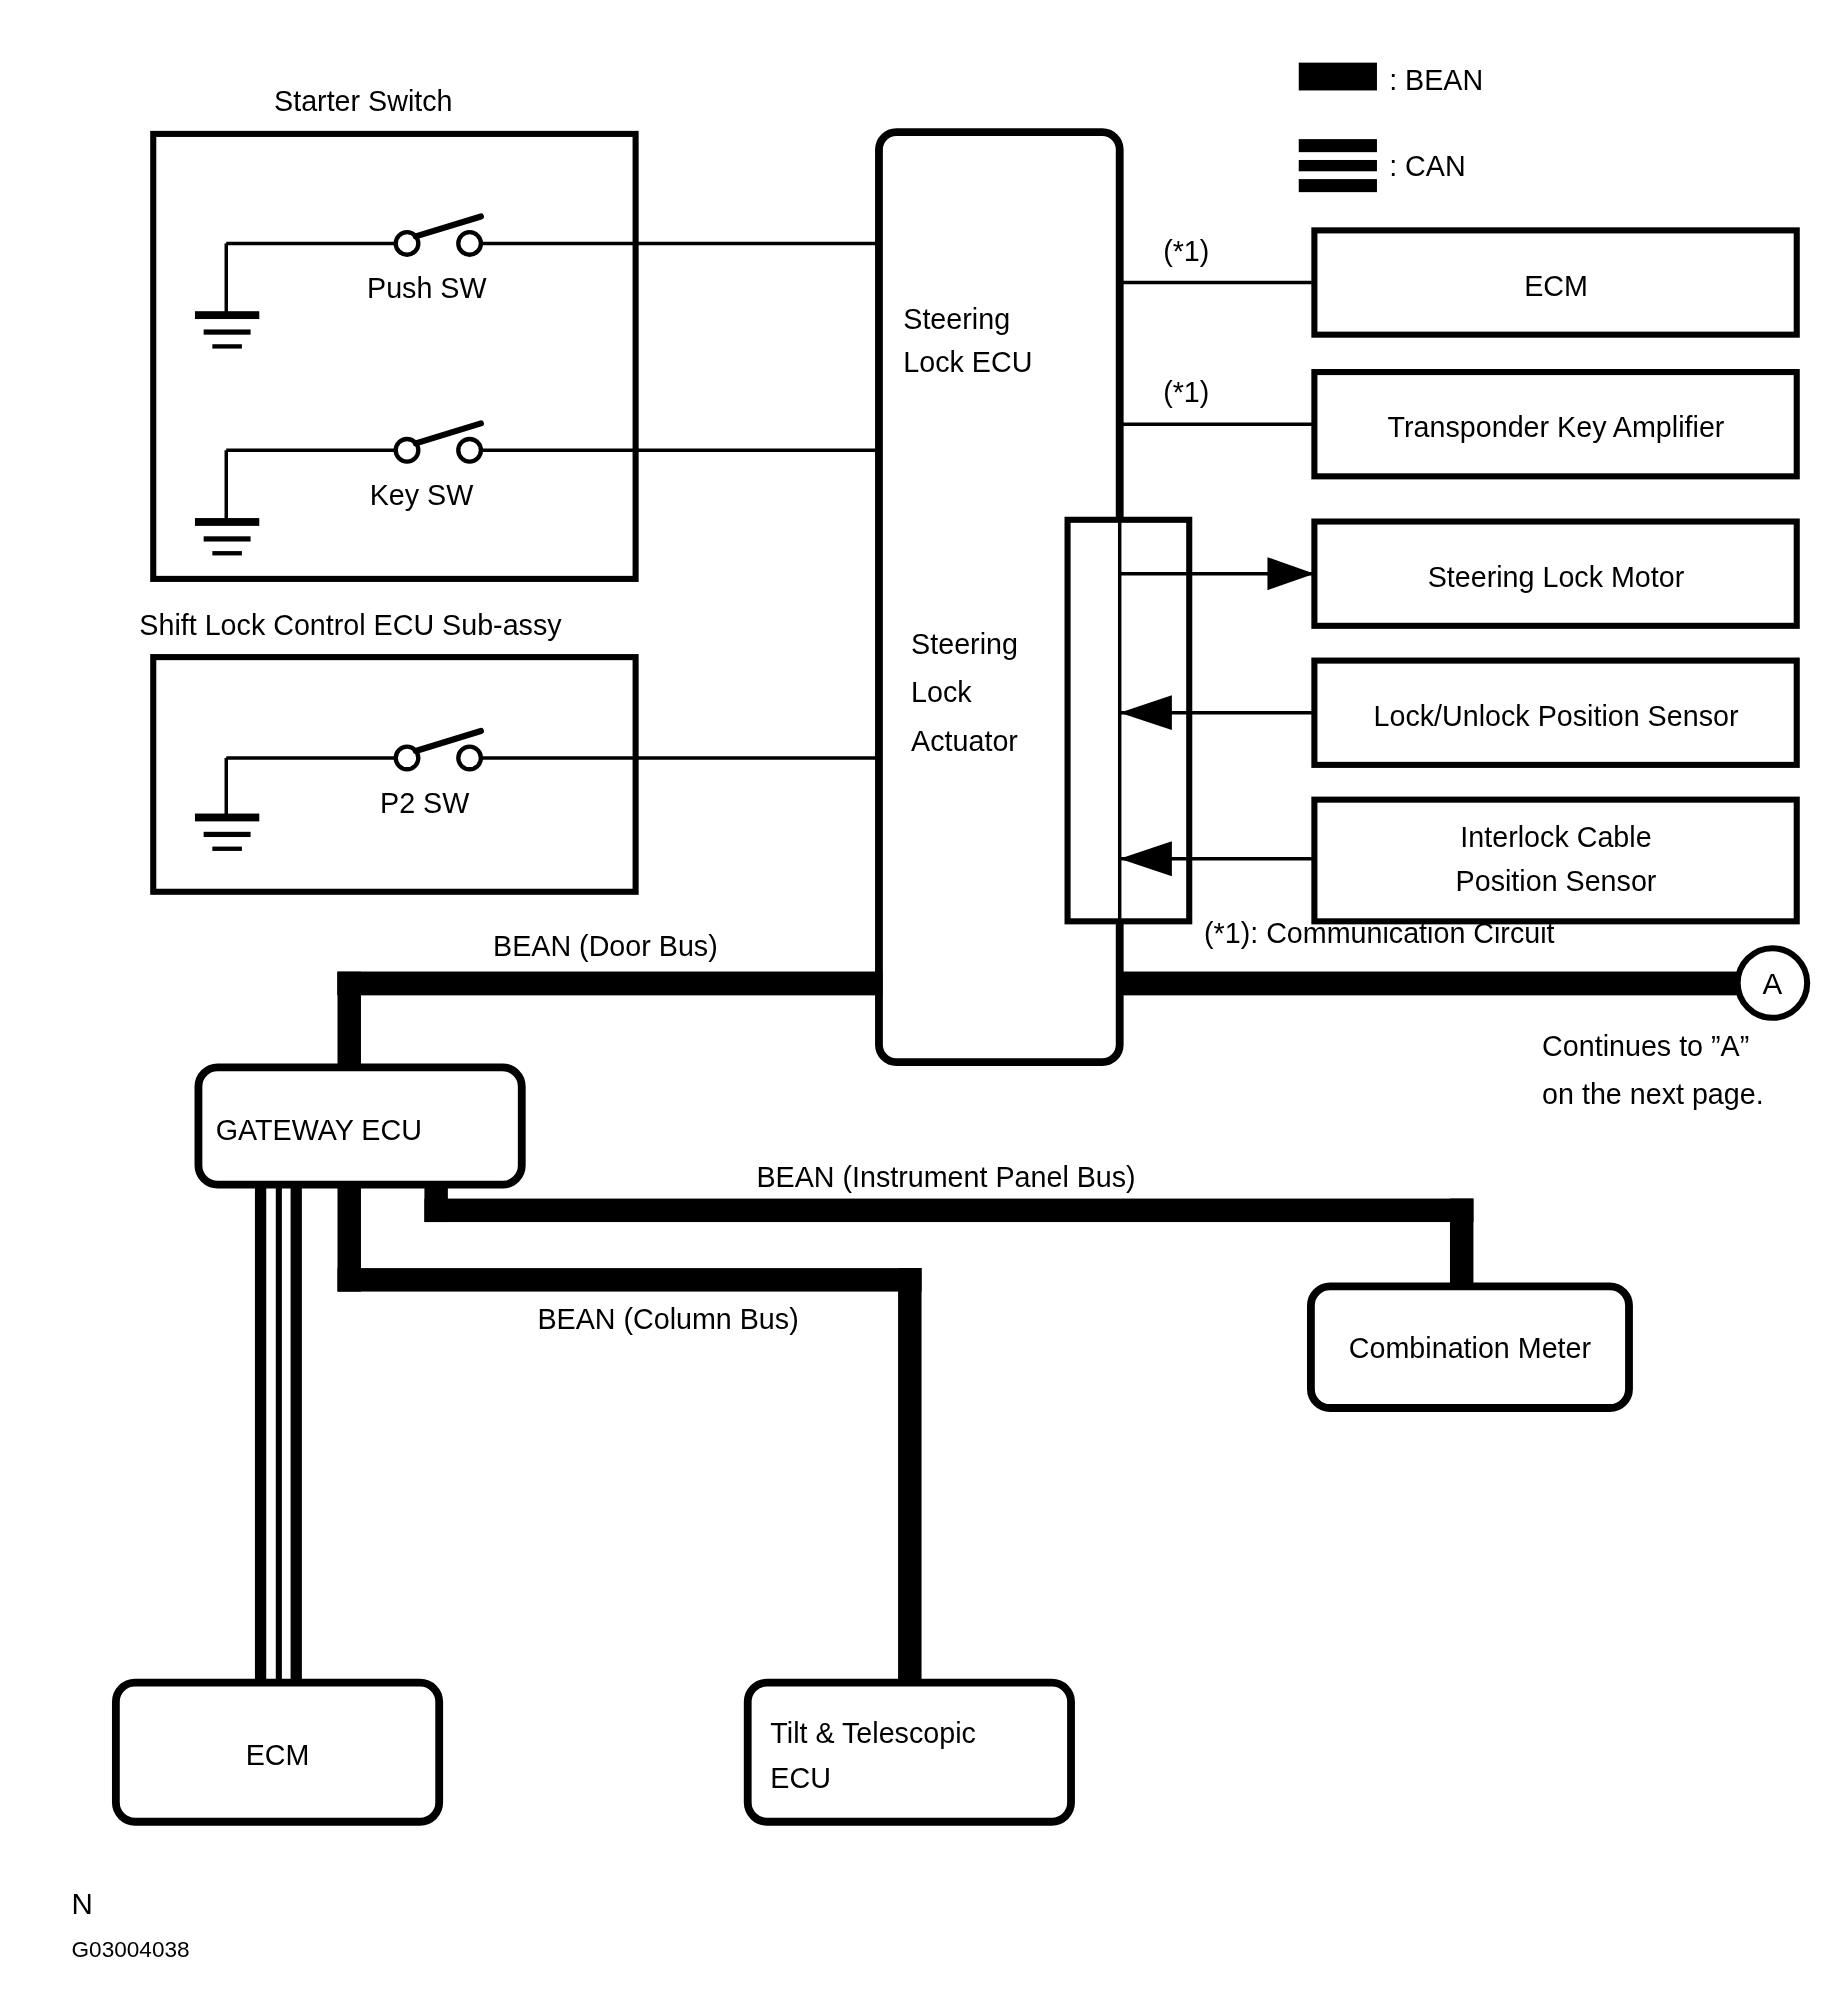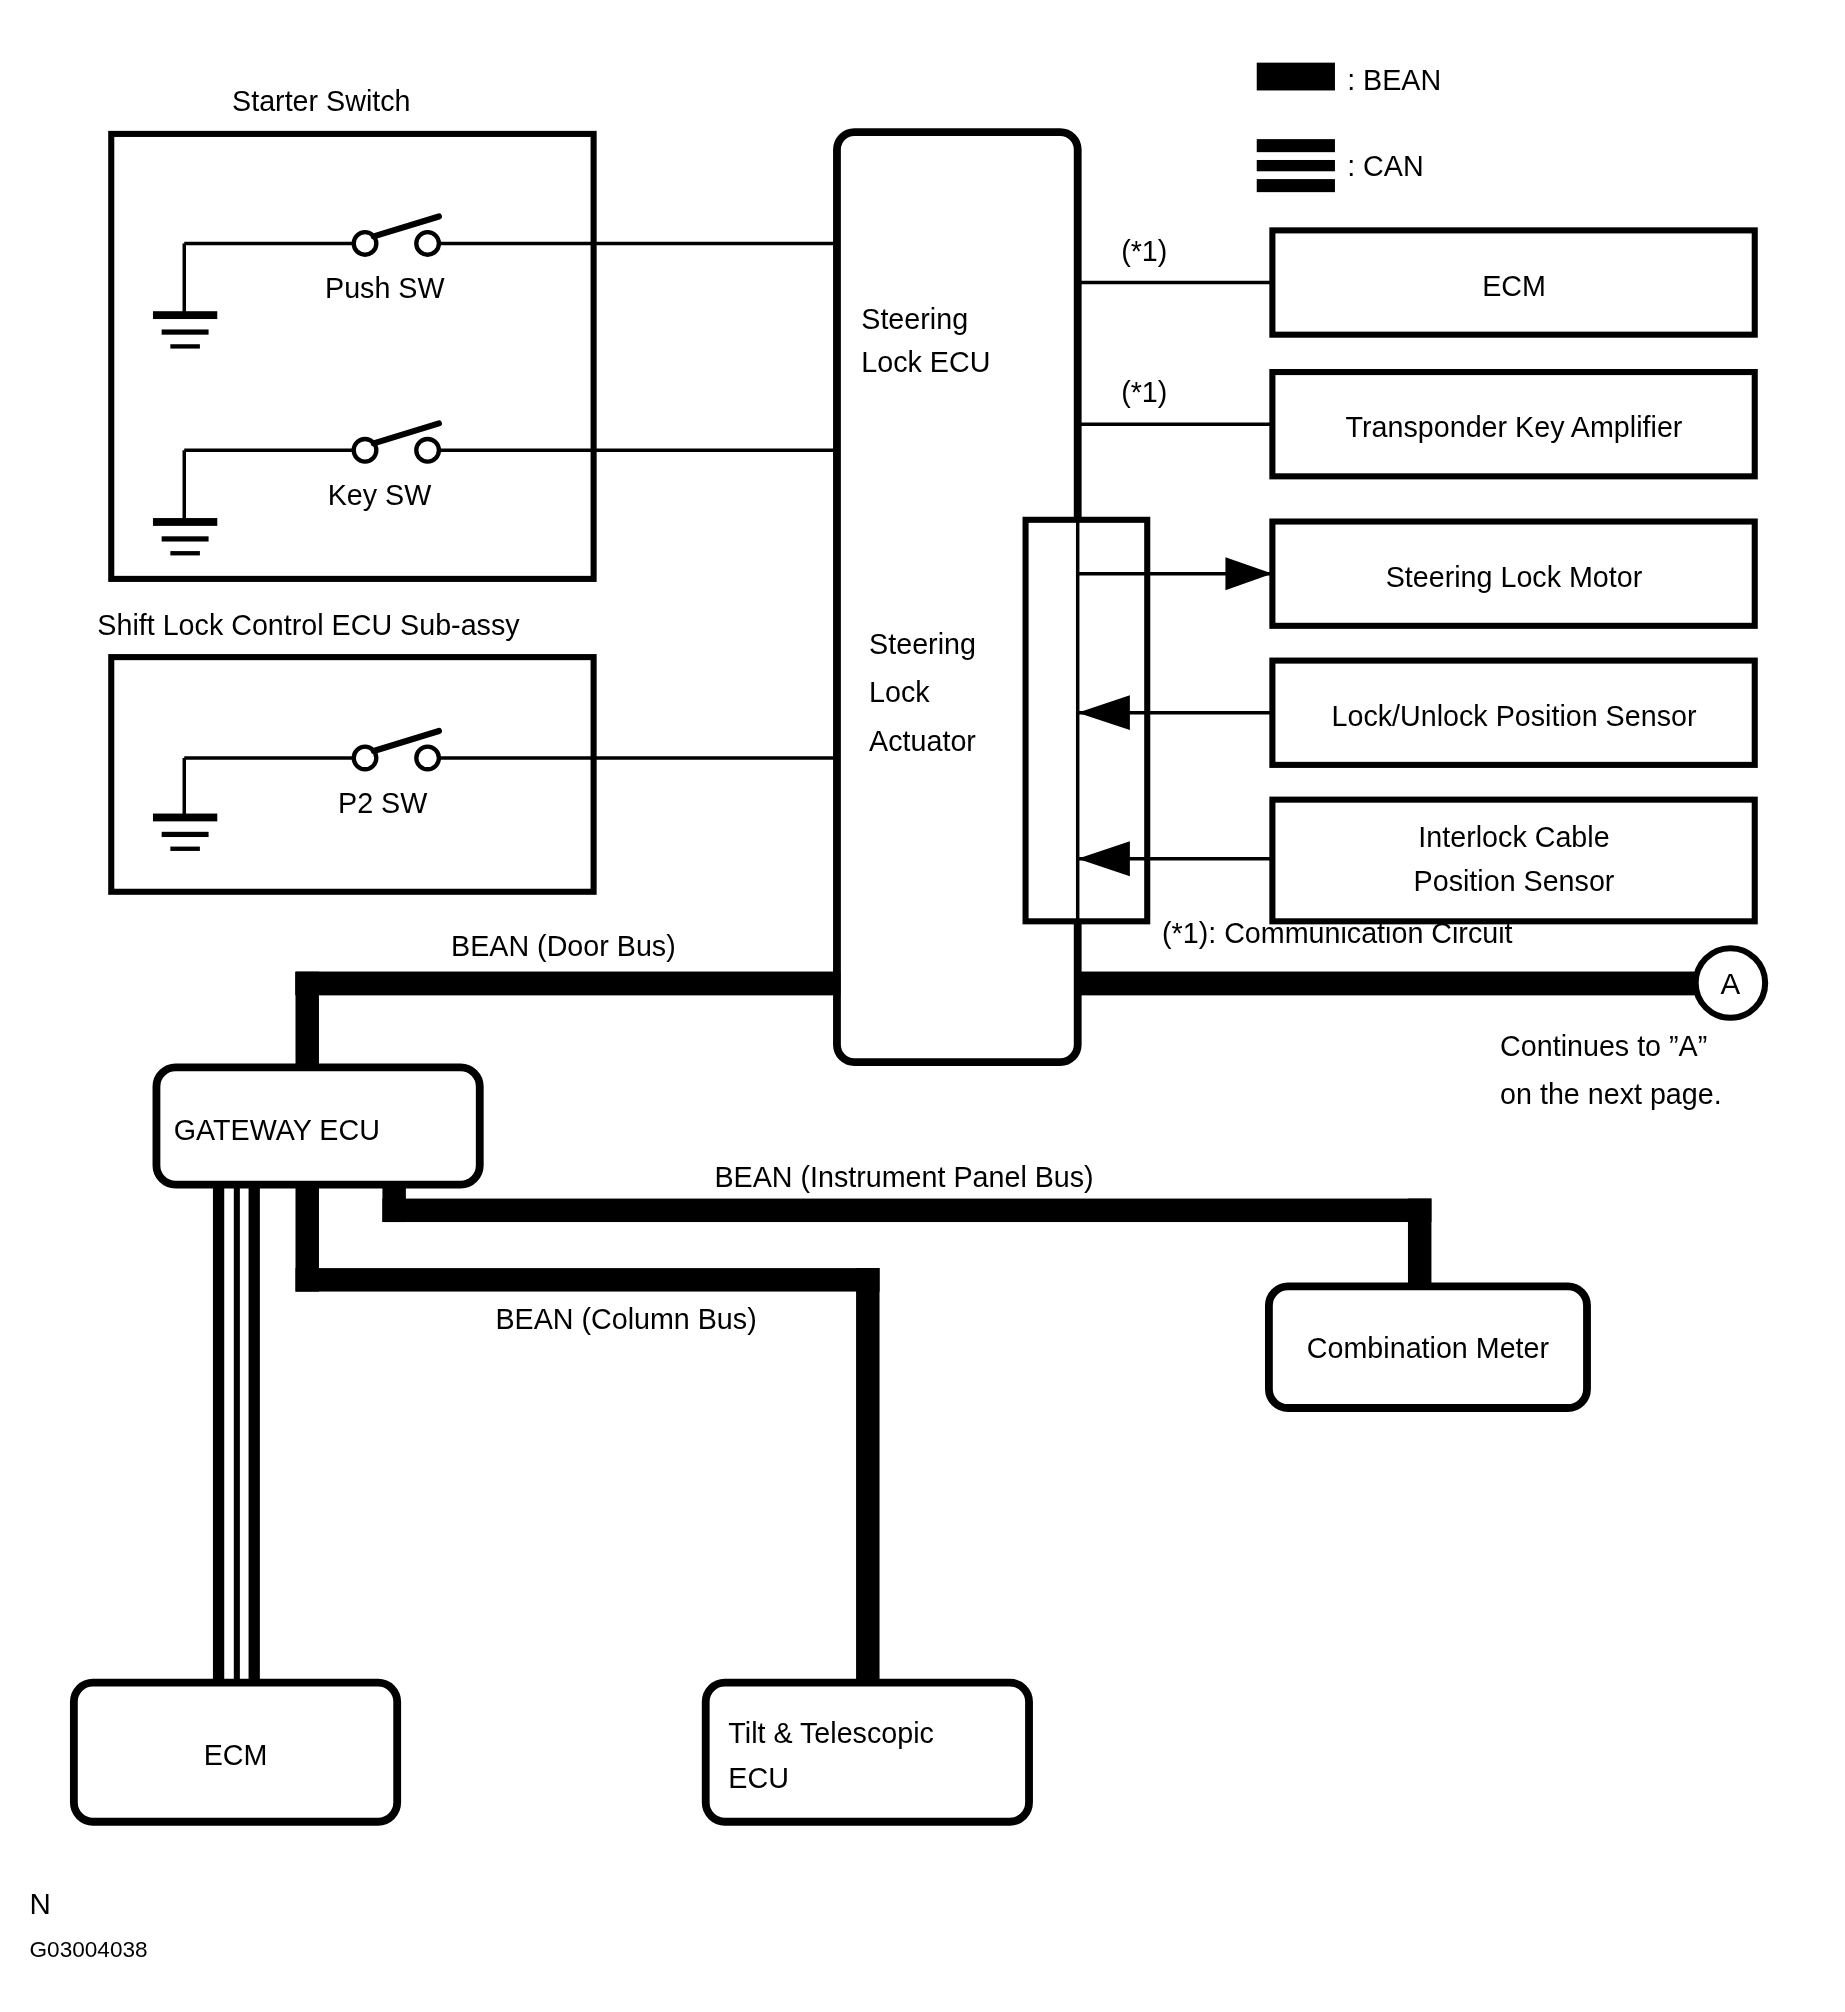--- a/index.html
+++ b/index.html
@@ -12,20 +12,21 @@
     width: 1846px;
     height: 2013px;
     font-family: "Liberation Sans", sans-serif;
     color: #000000;
     overflow: hidden;
   }
   #diagram-root {
     position: relative;
     width: 1726px;
     height: 2013px;
+    margin-left: 42px;
   }
   svg#diagram {
     display: block;
     width: 1846px;
     height: 2013px;
   }
   .box-fill {
     fill: #ffffff;
     stroke: #000000;
     stroke-width: 7;

